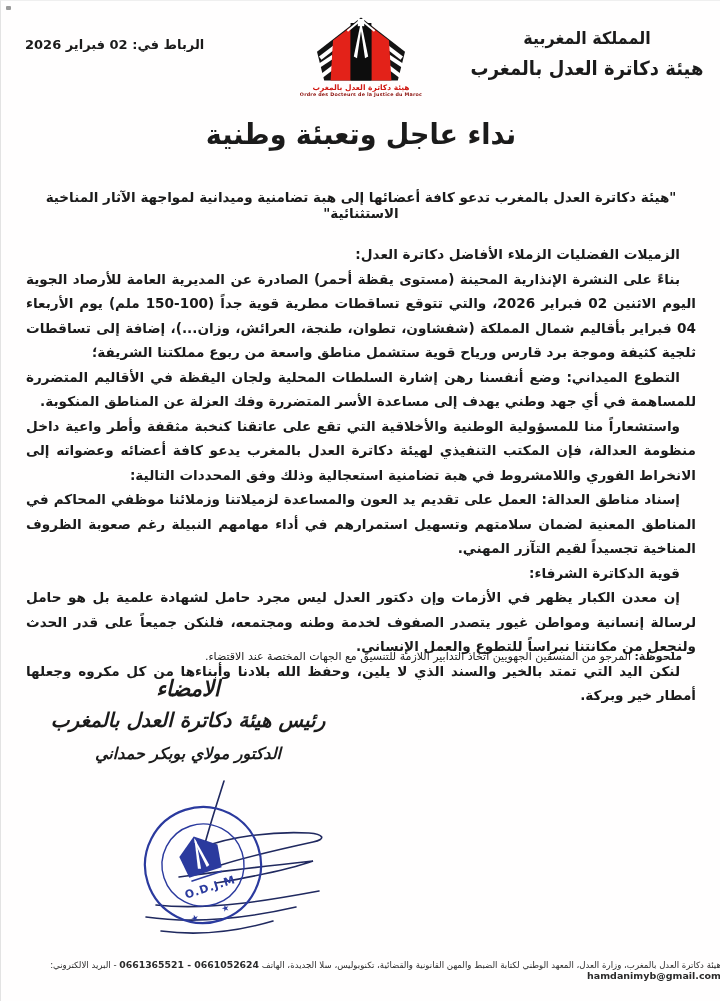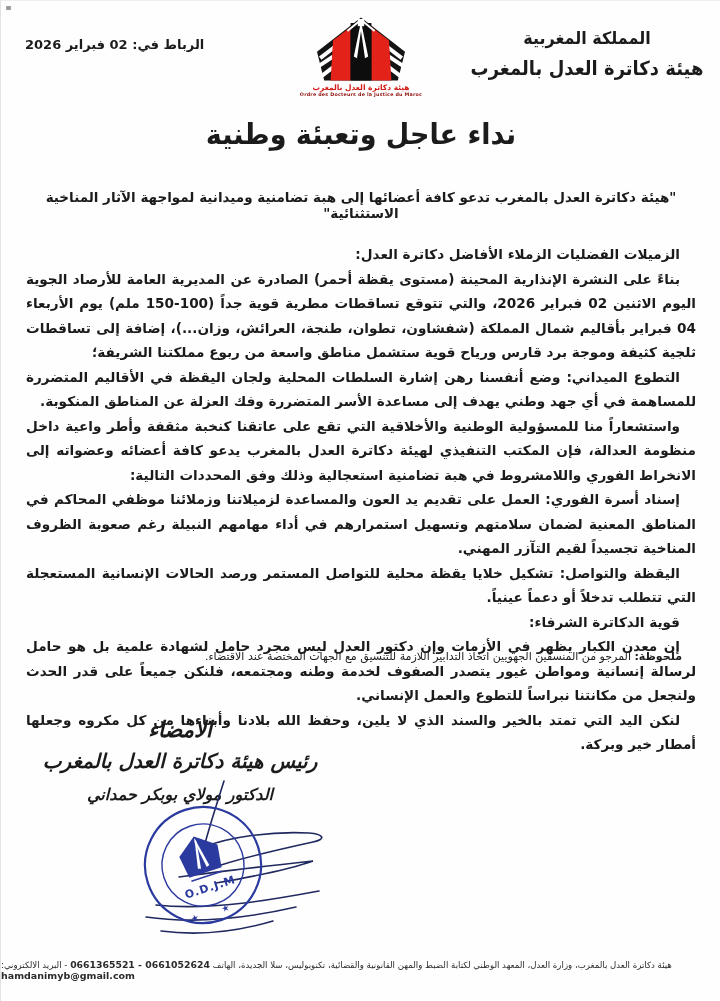--- a/index.html
+++ b/index.html
@@ -24,28 +24,28 @@
   .letter-subtitle{position:absolute;top:188px;left:20px;right:20px;text-align:center;font-size:13.5px;font-weight:bold;}
   
   .body{position:absolute;top:241px;right:25px;left:25px;font-size:13.6px;font-weight:600;line-height:24.5px;text-align:justify;}
   .body p{margin:0;text-indent:16px;}
   .salutation{font-weight:bold;text-align:right;}
   .subsal{font-weight:bold;text-align:right;}
   
   .note{position:absolute;top:649px;right:25px;left:25px;font-size:11px;text-align:right;text-indent:14px;}
   .note b{}
   
-  .sig-block{position:absolute;top:676px;right:396px;width:290px;text-align:center;margin-top:41px;}
+  .sig-block{position:absolute;top:676px;right:388px;width:290px;text-align:center;}
   .sig-label{font-size:21px;font-weight:bold;font-style:italic;transform:scaleY(1.05);}
   .sig-title{font-size:20px;font-weight:bold;font-style:italic;margin-top:7px;}
   .sig-name{font-size:16px;font-weight:bold;font-style:italic;margin-top:12px;}
   
   .stamp-area{position:absolute;top:772px;right:360px;width:300px;height:185px;}
   
-  .footer{position:absolute;top:958px;left:0;right:0;text-align:left;font-size:8.6px;color:#2a2a2a;direction:rtl;}
+  .footer{position:absolute;top:958px;left:0;right:0;text-align:right;font-size:8.6px;color:#2a2a2a;direction:rtl;}
   .footer .ph{font-weight:bold;font-size:9.3px;}
   .footer .em{font-weight:bold;font-size:9.5px;direction:ltr;unicode-bidi:embed;}
 </style>
 </head>
 <body>
 
 <div class="page">
   <div class="scan-dot"></div>
 
   <div class="date-line">الرباط في: 02 فبراير 2026</div>
@@ -78,22 +78,21 @@
   </div>
 
   <div class="letter-title">نداء عاجل وتعبئة وطنية</div>
   <div class="letter-subtitle">"هيئة دكاترة العدل بالمغرب تدعو كافة أعضائها إلى هبة تضامنية وميدانية لمواجهة الآثار المناخية الاستثنائية"</div>
 
   <div class="body">
     <p class="salutation">الزميلات الفضليات الزملاء الأفاضل دكاترة العدل:</p>
     <p>بناءً على النشرة الإنذارية المحينة (مستوى يقظة أحمر) الصادرة عن المديرية العامة للأرصاد الجوية اليوم الاثنين 02 فبراير 2026، والتي تتوقع تساقطات مطرية قوية جداً (100-150 ملم) يوم الأربعاء 04 فبراير بأقاليم شمال المملكة (شفشاون، تطوان، طنجة، العرائش، وزان...)، إضافة إلى تساقطات ثلجية كثيفة وموجة برد قارس ورياح قوية ستشمل مناطق واسعة من ربوع مملكتنا الشريفة؛</p>
     <p><span>التطوع الميداني:</span><span> وضع أنفسنا رهن إشارة السلطات المحلية ولجان اليقظة في الأقاليم المتضررة للمساهمة في أي جهد وطني يهدف إلى مساعدة الأسر المتضررة وفك العزلة عن المناطق المنكوبة.</span></p>
     <p>واستشعاراً منا للمسؤولية الوطنية والأخلاقية التي تقع على عاتقنا كنخبة مثقفة وأطر واعية داخل منظومة العدالة، فإن المكتب التنفيذي لهيئة دكاترة العدل بالمغرب يدعو كافة أعضائه وعضواته إلى الانخراط الفوري واللامشروط في هبة تضامنية استعجالية وذلك وفق المحددات التالية:</p>
-    <p><span>إسناد أسرة الفوري:</span><span> العمل على تقديم يد العون والمساعدة لزميلاتنا وزملائنا موظفي المحاكم في المناطق المعنية لضمان سلامتهم وتسهيل استمرارهم في أداء مهامهم النبيلة رغم صعوبة الظروف المناخية تجسيداً لقيم التآزر المهني.</span></p>
-    <p><span>اليقظة والتواصل:</span><span> تشكيل خلايا يقظة محلية للتواصل المستمر ورصد الحالات الإنسانية المستعجلة التي تتطلب تدخلاً أو دعماً عينياً.</span></p>
+    <p><span>إسناد مناطق العدالة:</span><span> العمل على تقديم يد العون والمساعدة لزميلاتنا وزملائنا موظفي المحاكم في المناطق المعنية لضمان سلامتهم وتسهيل استمرارهم في أداء مهامهم النبيلة رغم صعوبة الظروف المناخية تجسيداً لقيم التآزر المهني.</span></p>
     <p class="subsal">قوية الدكاترة الشرفاء:</p>
     <p>إن معدن الكبار يظهر في الأزمات وإن دكتور العدل ليس مجرد حامل لشهادة علمية بل هو حامل لرسالة إنسانية ومواطن غيور يتصدر الصفوف لخدمة وطنه ومجتمعه، فلنكن جميعاً على قدر الحدث ولنجعل من مكانتنا نبراساً للتطوع والعمل الإنساني.</p>
     <p>لنكن اليد التي تمتد بالخير والسند الذي لا يلين، وحفظ الله بلادنا وأبناءها من كل مكروه وجعلها أمطار خير وبركة.</p>
   </div>
 
   <div class="note">
     <b>ملحوظة:</b><span> المرجو من المنسقين الجهويين اتخاذ التدابير اللازمة للتنسيق مع الجهات المختصة عند الاقتضاء.</span>
   </div>
 
   <div class="sig-block">

